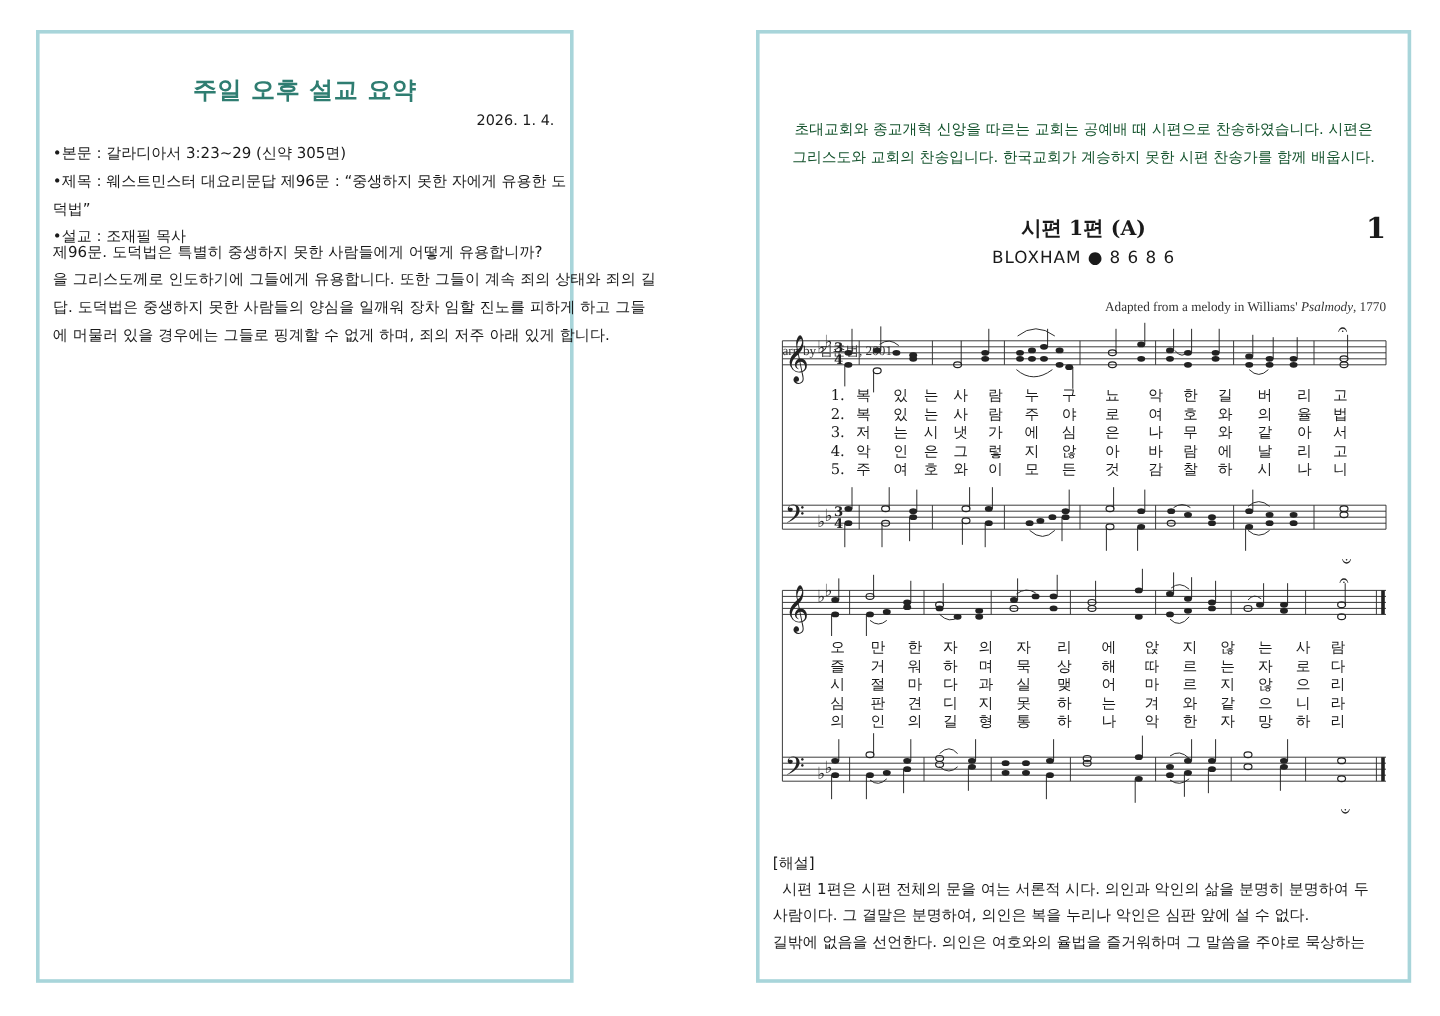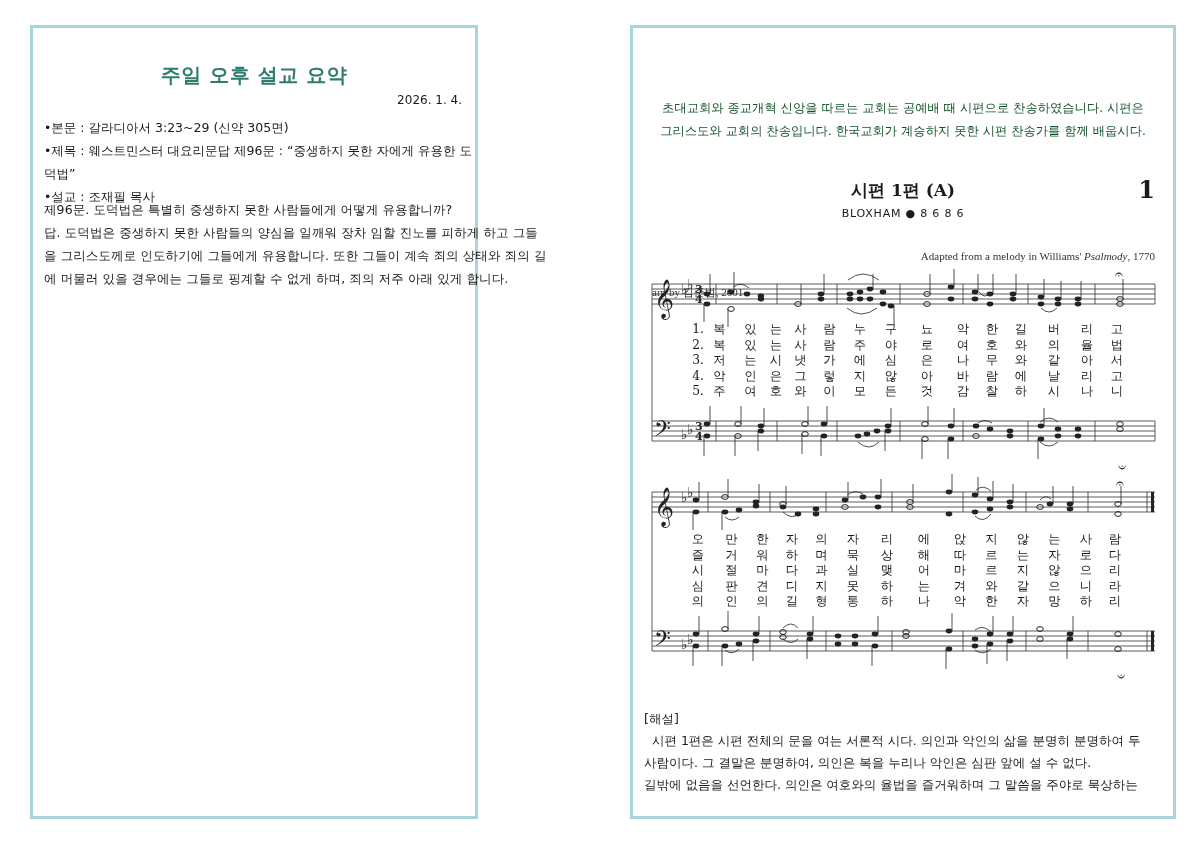--- a/index.html
+++ b/index.html
@@ -19,21 +19,21 @@
   .info-list { position:absolute; left:11px; top:88px; font-size:12.5px; line-height:23px; }
   .qa { position:absolute; left:11px; right:12px; top:170px; font-size:12.5px; line-height:23px;
         letter-spacing:0.1px; }
   .qa div { white-space:nowrap; }
 
   .intro { position:absolute; left:0; right:0; top:69px; text-align:center; font-size:12.3px;
            line-height:23px; color:#14532d; }
 
   .score-title { position:absolute; left:0; right:0; top:151px; text-align:center;
                  font-family:"DejaVu Serif","Liberation Serif",serif; font-weight:bold; font-size:17px; }
-  .score-sub { position:absolute; left:0; right:0; top:179px; text-align:center; font-size:11px; letter-spacing:0.8px; }
+  .score-sub { position:absolute; left:0; right:0; top:179px; text-align:center; font-size:14px; letter-spacing:0.8px; }
   .score-num { position:absolute; right:18px; top:147px; font-family:"DejaVu Serif","Liberation Serif",serif;
                font-weight:bold; font-size:24px; }
   .credit-left { position:absolute; left:19px; top:222px; font-family:"Liberation Serif",serif; font-size:11px; color:#333;margin-top:35px; }
   .credit-right { position:absolute; right:18px; top:222px; font-family:"Liberation Serif",serif; font-size:11px; color:#333; }
   .credit-right i { font-style:italic; }
 
   svg.music { position:absolute; left:0; top:0; }
 
   .lyrics { position:absolute; left:45px; width:480px; font-size:12.3px; line-height:15.6px;
             font-family:"DejaVu Serif","Liberation Serif",serif; }
@@ -51,22 +51,22 @@
 <div id="left-panel" class="panel">
   <div class="title">주일 오후 설교 요약</div>
   <div class="date">2026. 1. 4.</div>
   <div class="info-list">
     <div>•본문 : 갈라디아서 3:23~29 (신약 305면)</div>
     <div>•제목 : 웨스트민스터 대요리문답 제96문 : “중생하지 못한 자에게 유용한 도덕법”</div>
     <div>•설교 : 조재필 목사</div>
   </div>
   <div class="qa">
     <div>제96문. 도덕법은 특별히 중생하지 못한 사람들에게 어떻게 유용합니까?</div>
+    <div>을 그리스도께로 인도하기에 그들에게 유용합니다. 또한 그들이 계속 죄의 상태와 죄의 길</div>
     <div>답. 도덕법은 중생하지 못한 사람들의 양심을 일깨워 장차 임할 진노를 피하게 하고 그들</div>
-    <div>을 그리스도께로 인도하기에 그들에게 유용합니다. 또한 그들이 계속 죄의 상태와 죄의 길</div>
     <div>에 머물러 있을 경우에는 그들로 핑계할 수 없게 하며, 죄의 저주 아래 있게 합니다.</div>
   </div>
 </div>
 
 <div id="right-panel" class="panel">
   <div class="intro">
     <div>초대교회와 종교개혁 신앙을 따르는 교회는 공예배 때 시편으로 찬송하였습니다. 시편은</div>
     <div>그리스도와 교회의 찬송입니다. 한국교회가 계승하지 못한 시편 찬송가를 함께 배웁시다.</div>
   </div>
 

